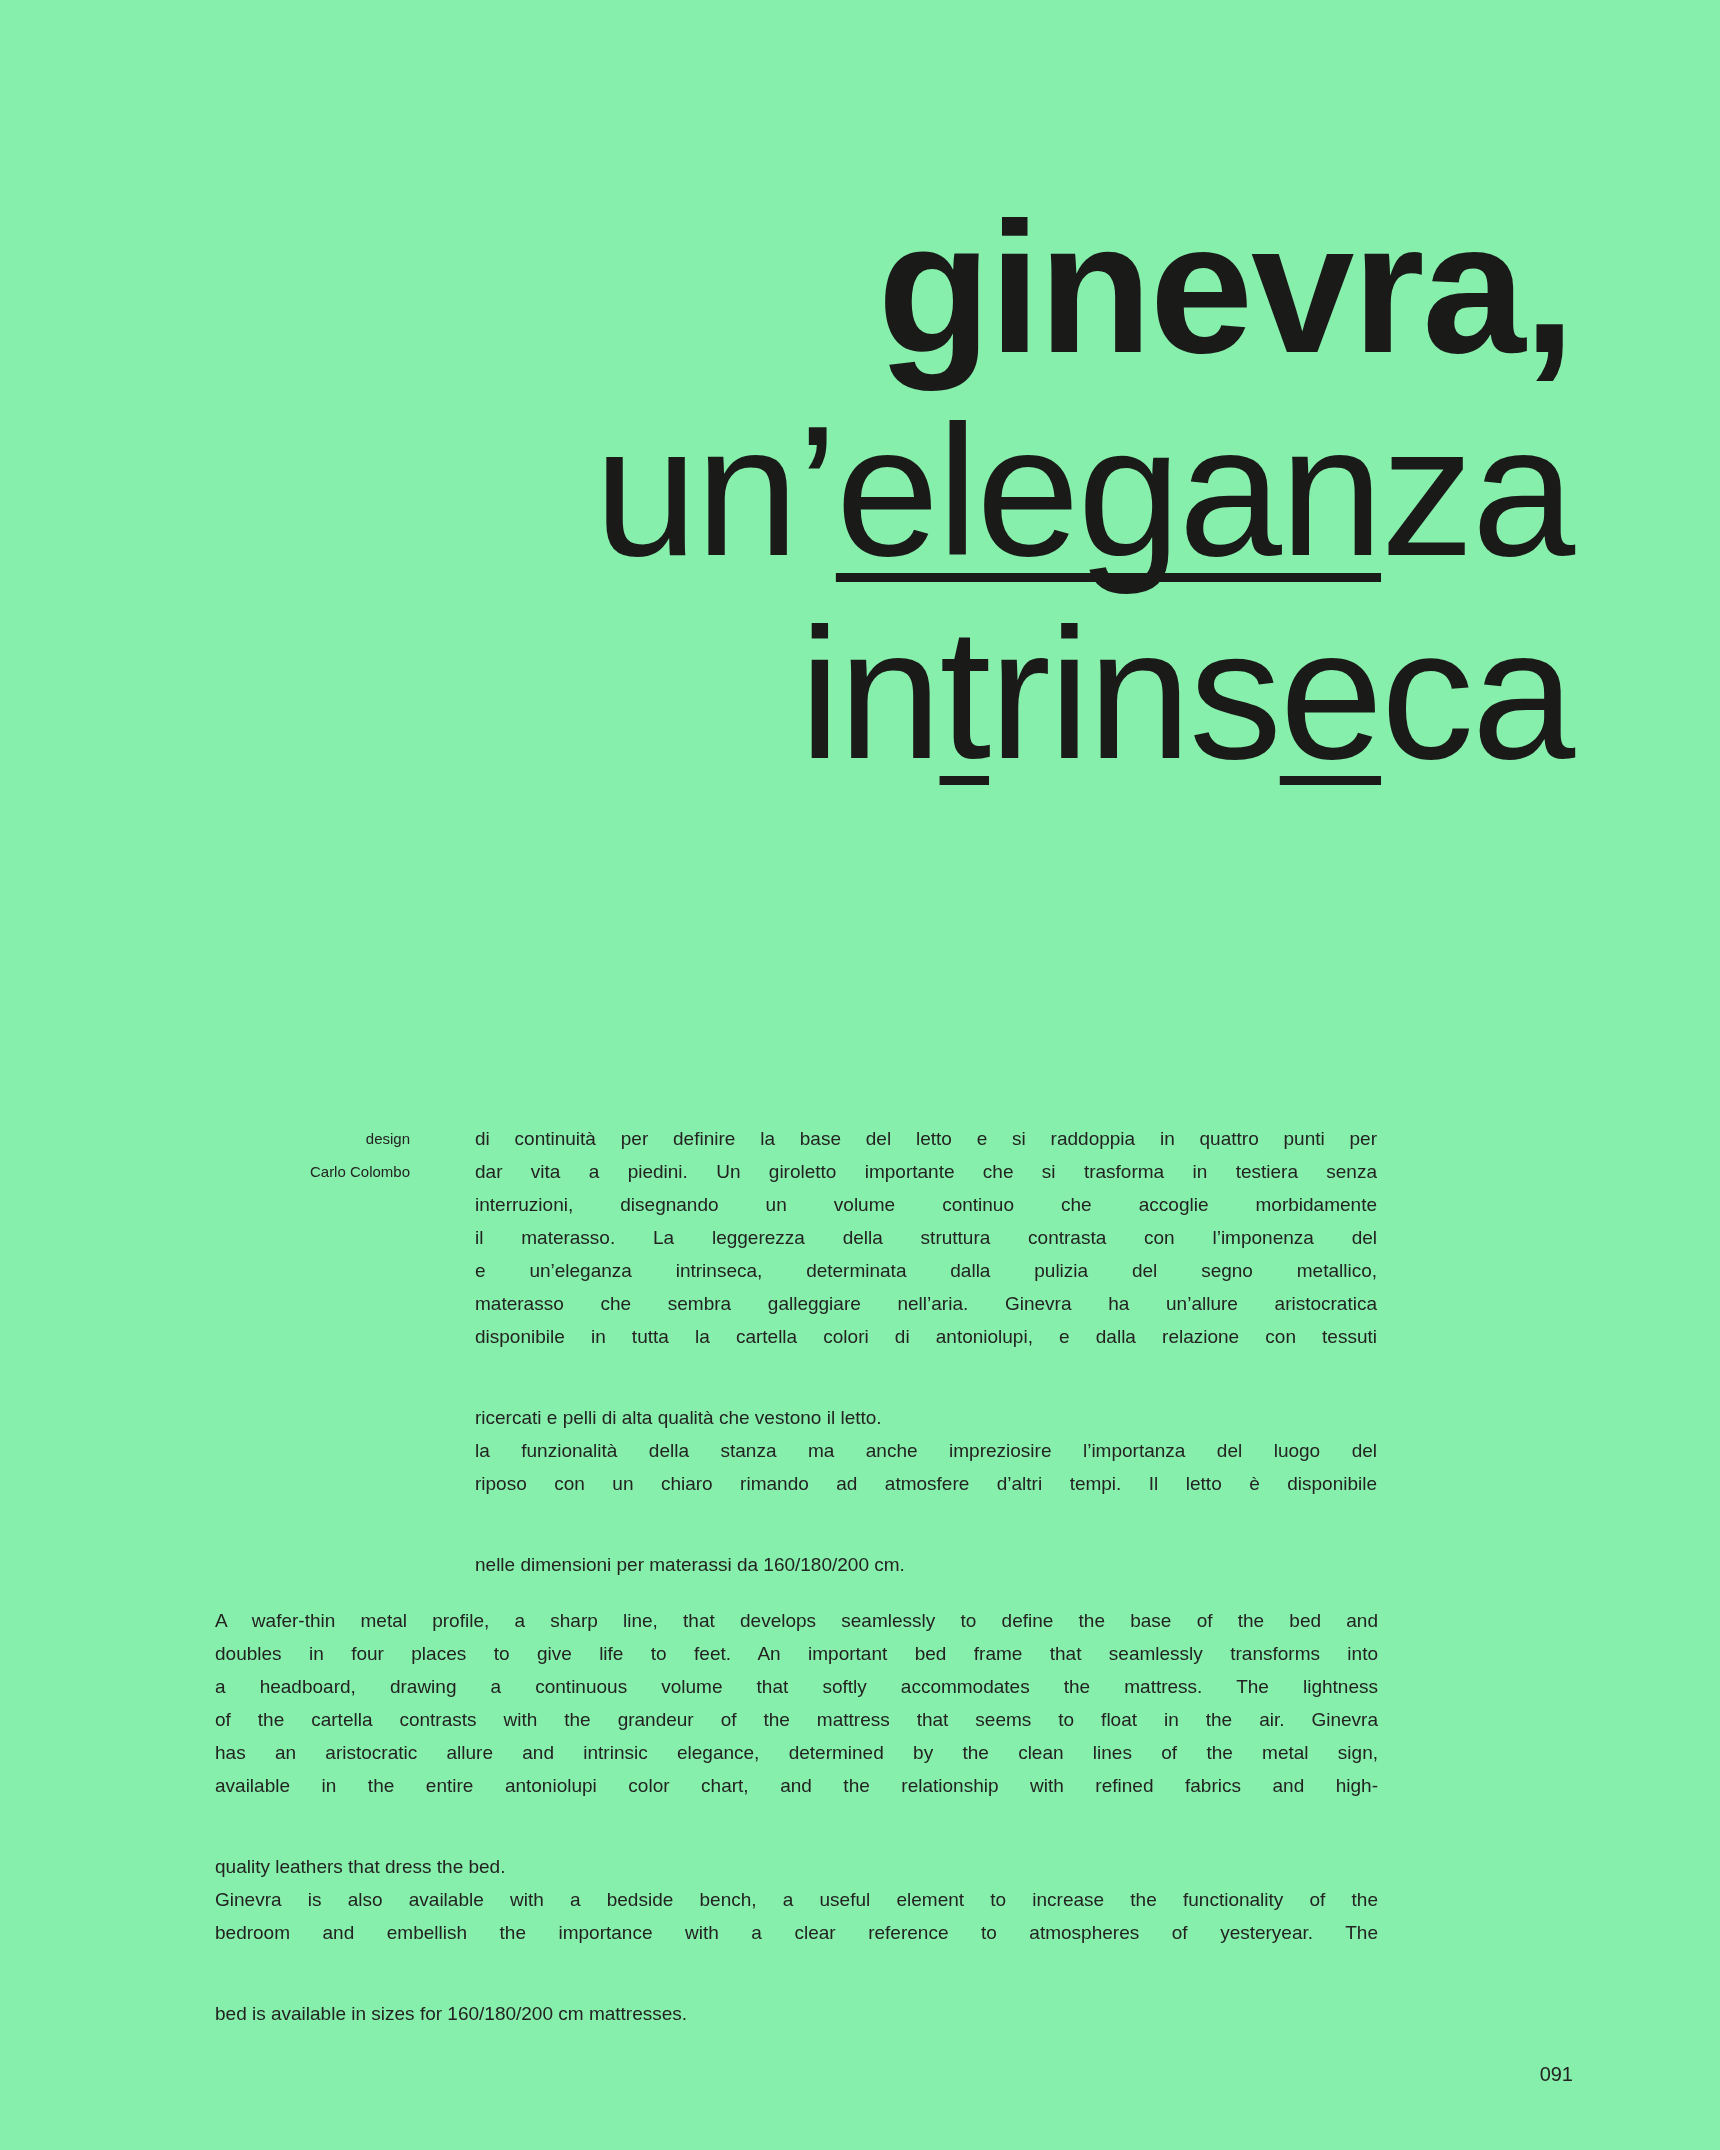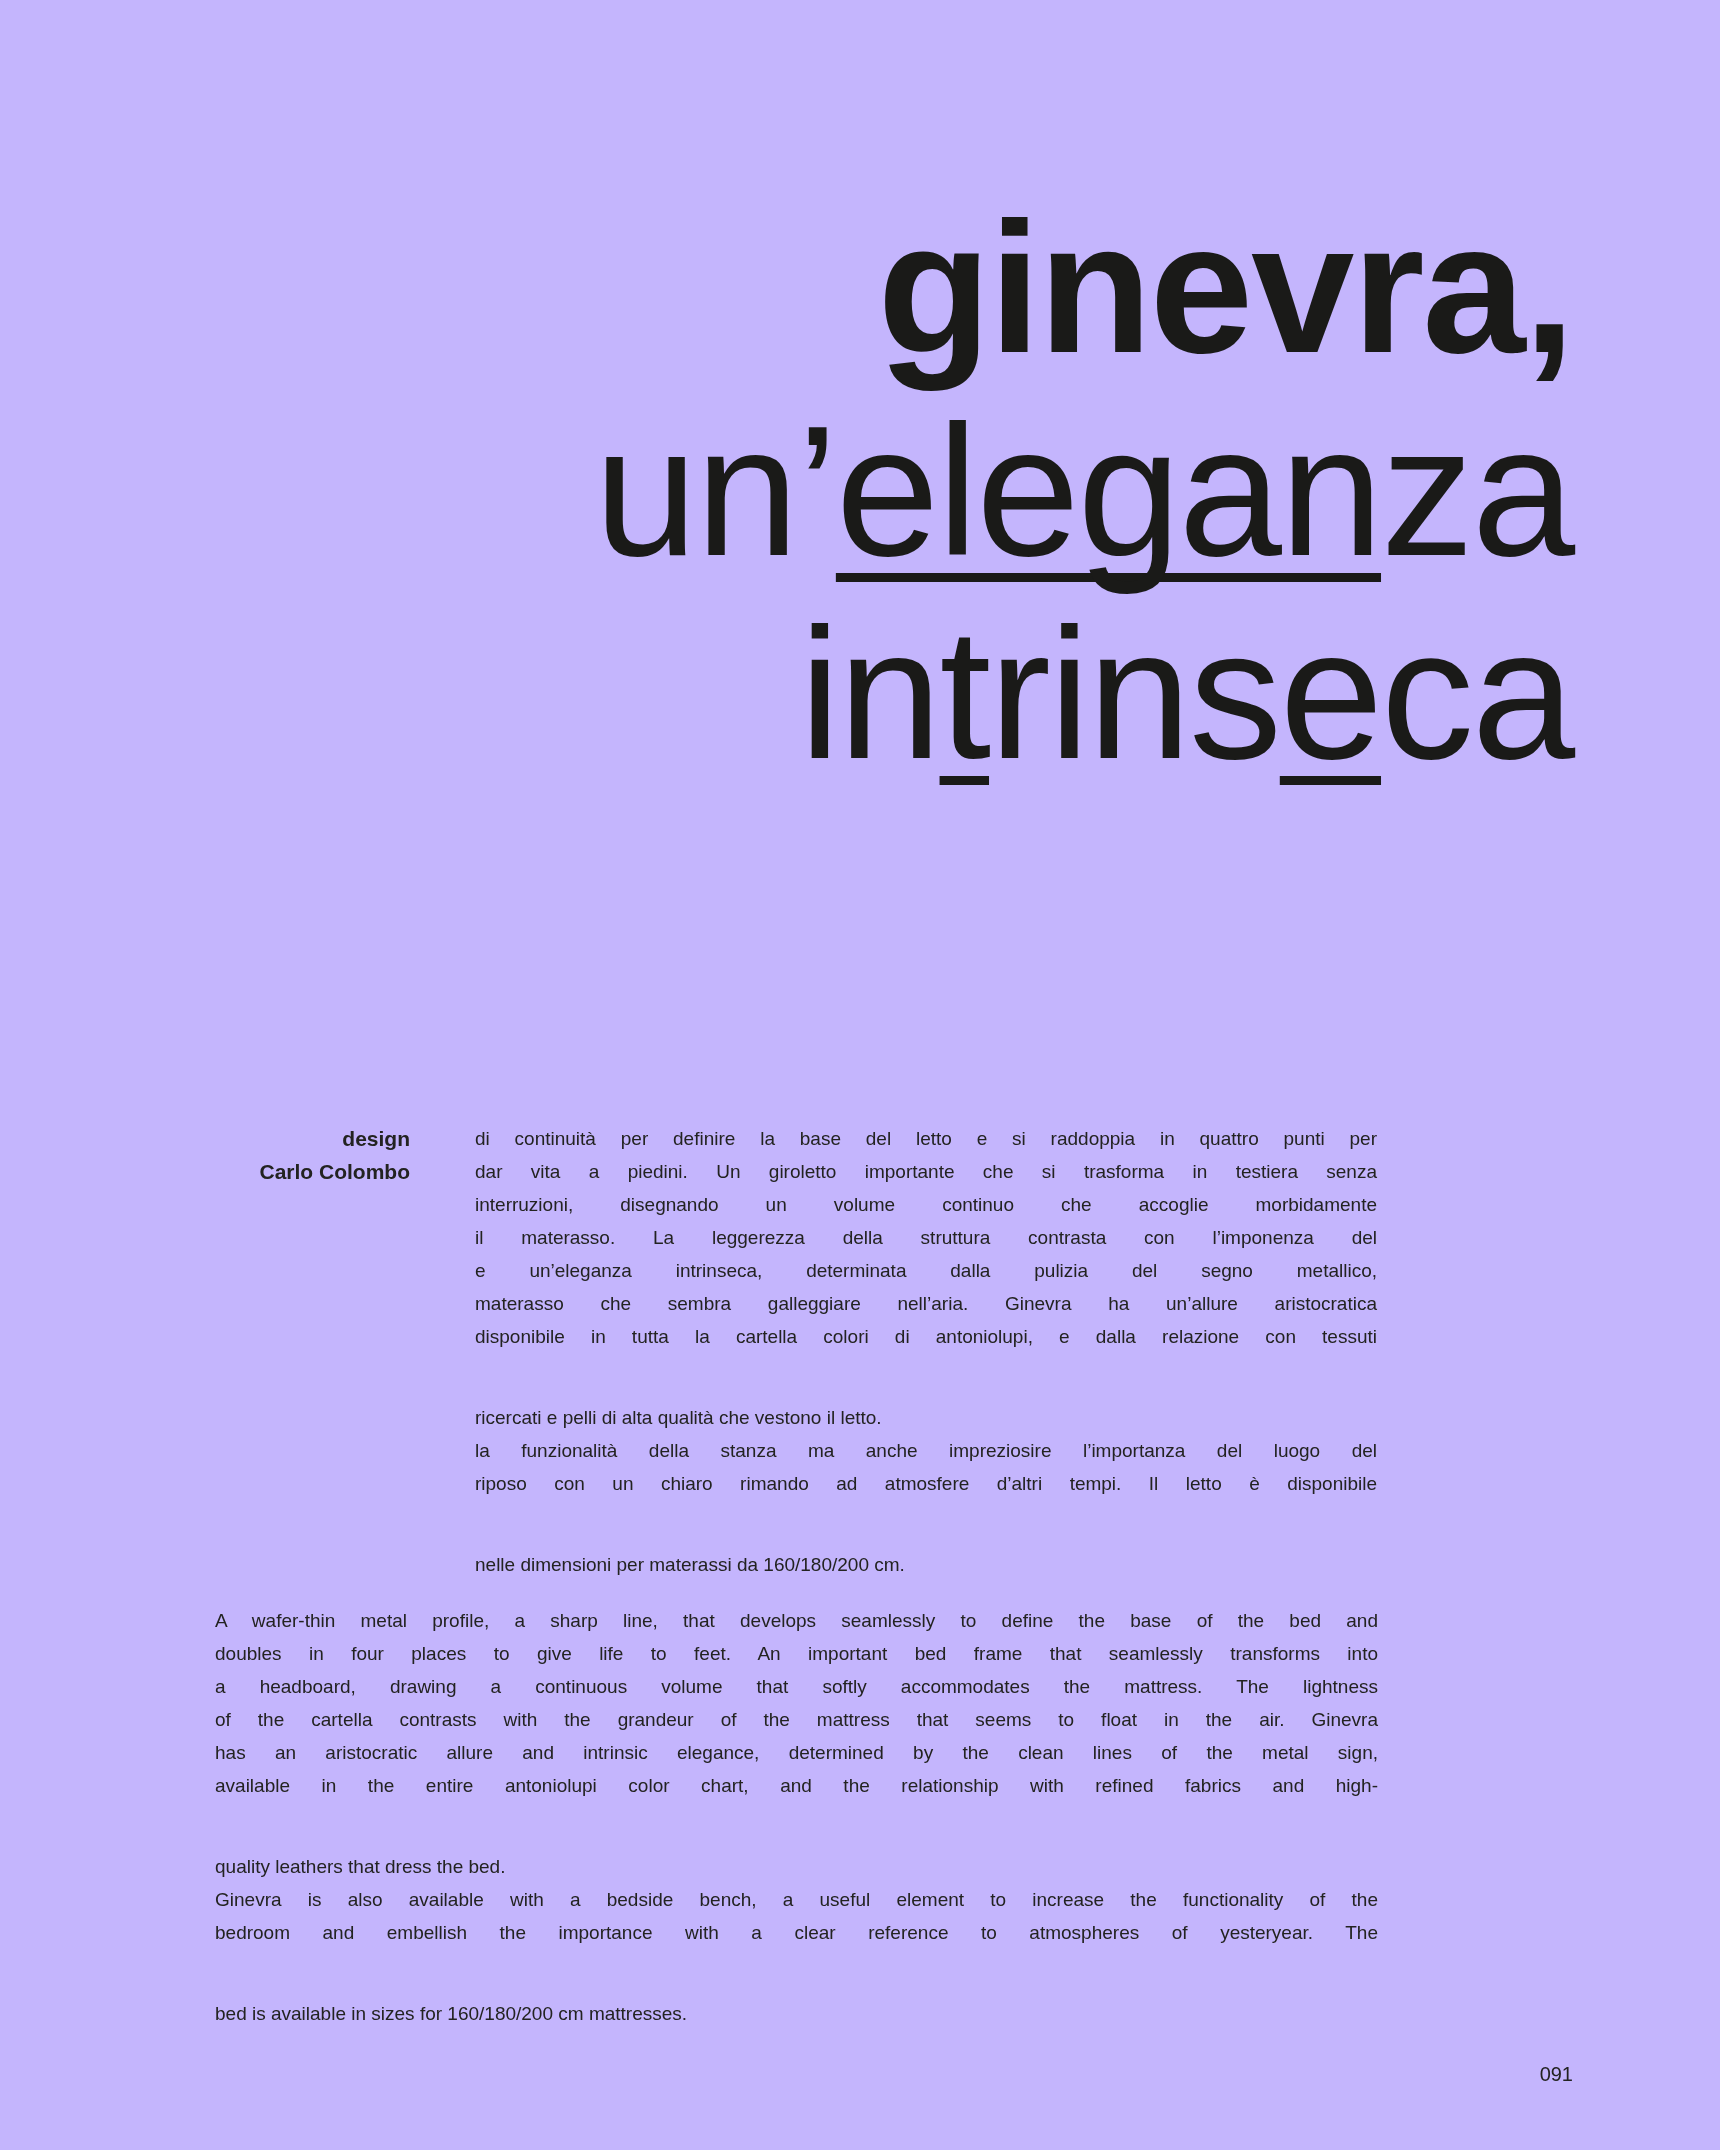--- a/index.html
+++ b/index.html
@@ -4,21 +4,21 @@
 <style>
   html, body {
     margin: 0;
     padding: 0;
     background: #ffffff;
   }
   .page {
     position: relative;
     width: 1721px;
     height: 2151px;
-    background: #c4b5fd;
+    background: #86efac;
     overflow: hidden;
     font-family: "Liberation Sans", "DejaVu Sans", sans-serif;
     color: #232321;
   }
 
   
   .title-block {
     position: absolute;
     top: 186px;
     right: 148px;
@@ -40,23 +40,22 @@
     -webkit-text-decoration-skip-ink: none;
   }
 
   
   .designer {
     position: absolute;
     top: 1122px;
     left: 0;
     width: 410px;
     text-align: right;
-    font-size: 21px;
+    font-size: 15px;
     line-height: 33px;
-    font-weight: bold;
   }
   .desc {
     position: absolute;
     font-size: 19px;
     line-height: 33px;
   }
   .desc-it {
     top: 1122px;
     left: 475px;
     width: 902px;

